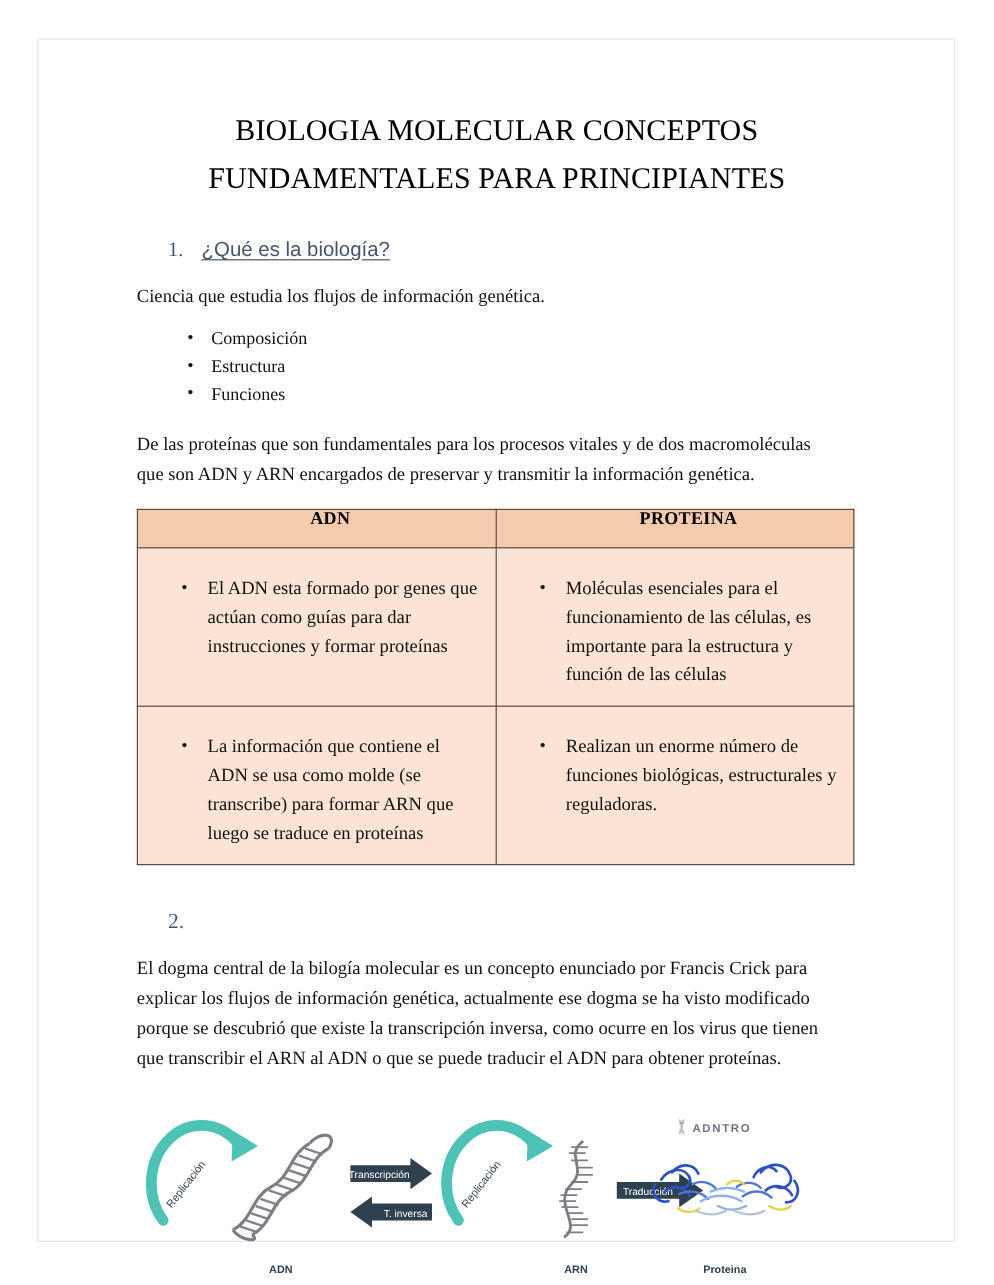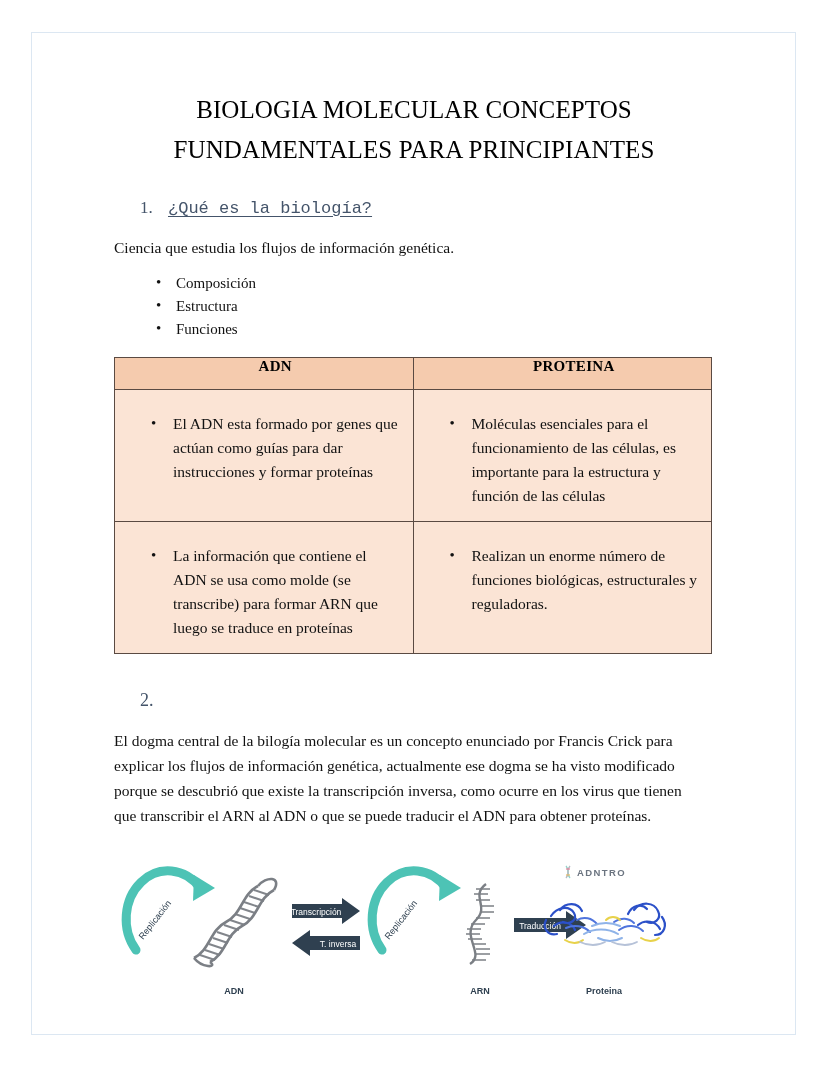--- a/index.html
+++ b/index.html
@@ -62,21 +62,21 @@
     color: #44546A;
   }
   .heading-num {
     font-family: "Liberation Serif", serif;
     font-size: 17px;
     color: #44546A;
     width: 28px;
     flex: none;
   }
   .heading-text {
-    font-family: Liberation Mono, monospace;
+    font-family: Liberation Sans, sans-serif;
     font-size: 17px;
     color: #44546A;
   }
   .heading-1 .heading-text {
     text-decoration: underline;
     text-underline-offset: 3px;
   }
   .h-sec1 { margin-top: 28px; }
   .h-sec2 { margin-top: 36px; font-size: 18px; }
   .h-sec2 .heading-num,
@@ -187,20 +187,21 @@
     </div>
 
     <p class="body">Ciencia que estudia los flujos de información genética.</p>
 
     <ul class="bullets">
       <li>Composición</li>
       <li>Estructura</li>
       <li>Funciones</li>
     </ul>
 
+    <p class="body">De las proteínas que son fundamentales para los procesos vitales y de dos macromoléculas que son ADN y ARN encargados de preservar y transmitir la información genética.</p>
 
     <table class="cmp">
       <thead>
         <tr>
           <th>ADN</th>
           <th>PROTEINA</th>
         </tr>
       </thead>
       <tbody>
         <tr>

